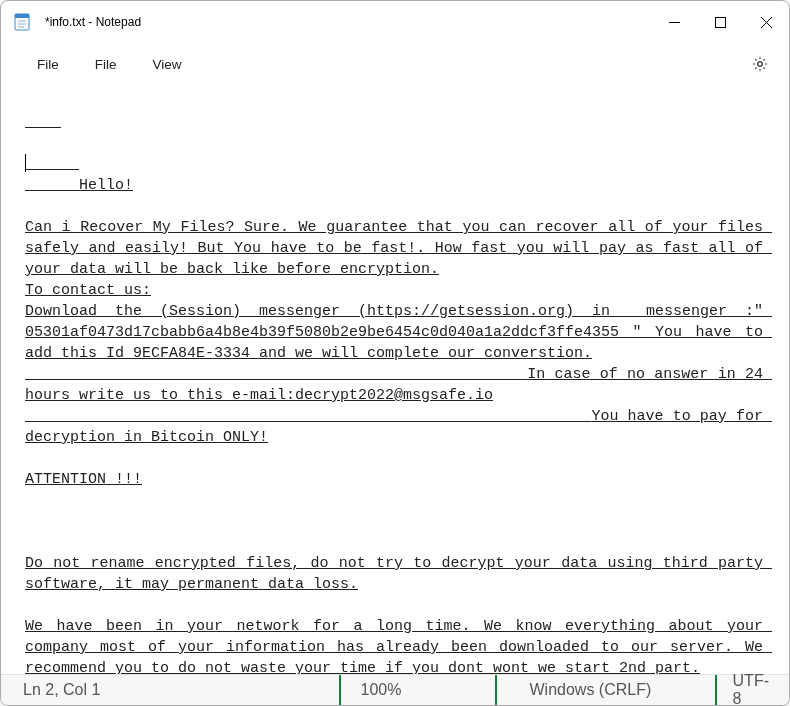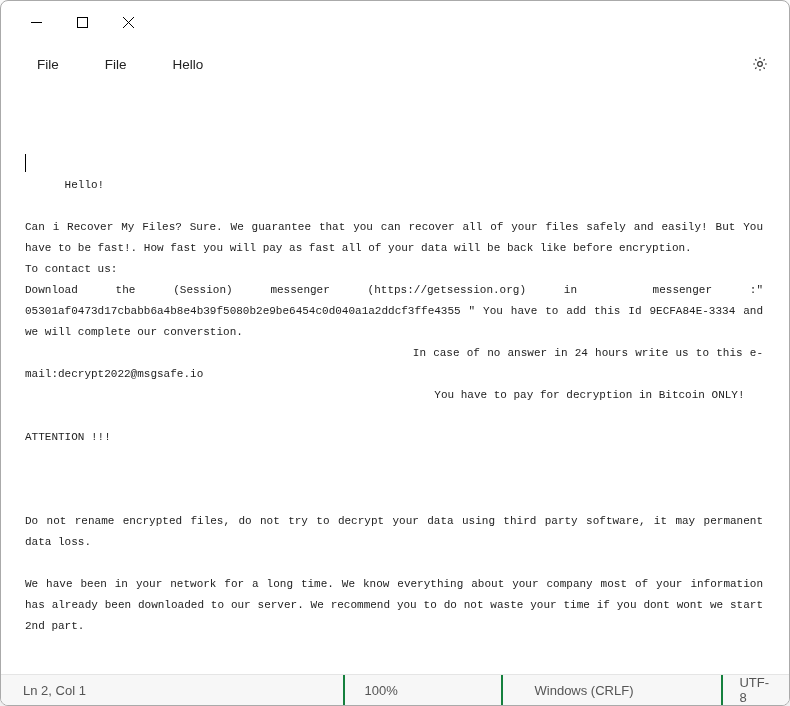--- a/index.html
+++ b/index.html
@@ -4,40 +4,52 @@
   <style>
     body { margin: 0; background: #fff; font-family: "Segoe UI", sans-serif; font-size: 12px; }
     .window { width: 790px; height: 706px; box-sizing: border-box; background: #fff; border: 1px solid #aaa; border-radius: 8px; box-shadow: 0 8px 24px rgba(0,0,0,.15); display: flex; flex-direction: column; overflow: hidden; }
     .titlebar { height: 42px; display: flex; align-items: center; justify-content: space-between; padding: 0 0 0 12px; }
     .titlebar-left { display: flex; align-items: center; gap: 14px; }
     .notepad-icon svg { width: 18px; height: 18px; display: block; }
     .title { font-size: 12px; color: #000; }
     .window-controls { display: flex; height: 100%; }
     .wc-btn { width: 46px; display: flex; align-items: center; justify-content: center; color: #000; }
     .wc-btn svg { width: 11px; height: 11px; display: block; }
-    .menubar { height: 42px; display: flex; align-items: center; padding: 0 10px 0 20px; gap: 14px; }
+    .menubar { height: 42px; display: flex; align-items: center; padding: 0 10px 0 20px; gap: 4px; }
     .menu-item { padding: 6px 16px; font-size: 13.5px; color: #222; }
     .menubar-spacer { flex: 1; }
     .settings-btn { padding: 6px 10px; }
     .settings-btn svg { width: 18px; height: 18px; display:block; stroke:#333; }
-    .editor { flex: 1; overflow: hidden; font-family: Consolas, "Courier New", monospace; font-size: 11px; line-height: 21px; color: #222; padding: 6px 0 0 24px; white-space: pre-wrap; text-align: justify; }
+    .editor { flex: 1; overflow: hidden; font-family: Consolas, "Courier New", monospace; font-size: 15px; line-height: 21px; color: #222; padding: 6px 0 0 24px; white-space: pre-wrap; text-align: justify; text-decoration: underline; }
     .editor-inner { width: 738px; position: relative; }
     .caret { position: absolute; left: 0; top: 21px; width: 1px; height: 18px; background: #000; }
-    .statusbar { height: 30px; display: flex; align-items: center; border-top: 1px solid #e5e5e5; font-size: 13px; color: #555; background: #f7f7f7; gap: 42px; }
+    .statusbar { height: 30px; display: flex; align-items: center; border-top: 1px solid #e5e5e5; font-size: 16px; color: #555; background: #f7f7f7; gap: 42px; }
     .sb-cell-first { width: 300px; padding-left: 22px; height: 100%; display: flex; align-items:center; }
     .sb-cell { padding: 0 20px; border-left: 2px solid #15803d; height: 100%; display: flex; align-items:center; }
     .sb-zoom { width: 80px; }
     .sb-ending { width: 135px; padding-left: 32px; }
     .sb-enc { flex: 1; padding-left: 16px; }
   </style>
 </head>
 <body>
 
 <div class="window">
   <div class="titlebar">
+    <div class="titlebar-left">
+      <span class="notepad-icon">
+        <svg viewBox="0 0 18 18">
+            <rect x="2" y="1" width="14" height="16" rx="1" fill="#fff" stroke="#3a87cf"></rect>
+            <rect x="2" y="1" width="14" height="4" fill="#3a87cf"></rect>
+            <line x1="5" y1="8" x2="13" y2="8" stroke="#8ab5d9" stroke-width="1"></line>
+            <line x1="5" y1="11" x2="13" y2="11" stroke="#8ab5d9" stroke-width="1"></line>
+            <line x1="5" y1="14" x2="11" y2="14" stroke="#8ab5d9" stroke-width="1"></line>
+          </svg>
+      </span>
+      <span class="title">*info.txt - Notepad</span>
+    </div>
     <div class="window-controls">
       <div class="wc-btn">
         <svg viewBox="0 0 11 11">
             <line x1="0" y1="5.5" x2="11" y2="5.5" stroke="#000" stroke-width="1"></line>
           </svg>
       </div>
       <div class="wc-btn">
         <svg viewBox="0 0 11 11">
             <rect x="0.5" y="0.5" width="10" height="10" fill="none" stroke="#000" stroke-width="1"></rect>
           </svg>
@@ -47,21 +59,21 @@
             <line x1="0" y1="0" x2="11" y2="11" stroke="#000" stroke-width="1"></line>
             <line x1="11" y1="0" x2="0" y2="11" stroke="#000" stroke-width="1"></line>
           </svg>
       </div>
     </div>
   </div>
 
   <div class="menubar">
     <div class="menu-item">File</div>
     <div class="menu-item">File</div>
-    <div class="menu-item">Hello</div>
+    <div class="menu-item">View</div>
     <div class="menubar-spacer"></div>
     <div class="settings-btn">
       <span>
         <svg viewBox="0 0 20 20" fill="none" stroke-width="1.3">
             <circle cx="10" cy="10" r="2.6"></circle>
             <path d="M10 2.5v2M10 15.5v2M17.5 10h-2M4.5 10h-2M15.3 4.7l-1.4 1.4M6.1 13.9l-1.4 1.4M15.3 15.3l-1.4-1.4M6.1 6.1L4.7 4.7"></path>
           </svg>
       </span>
     </div>
   </div>

